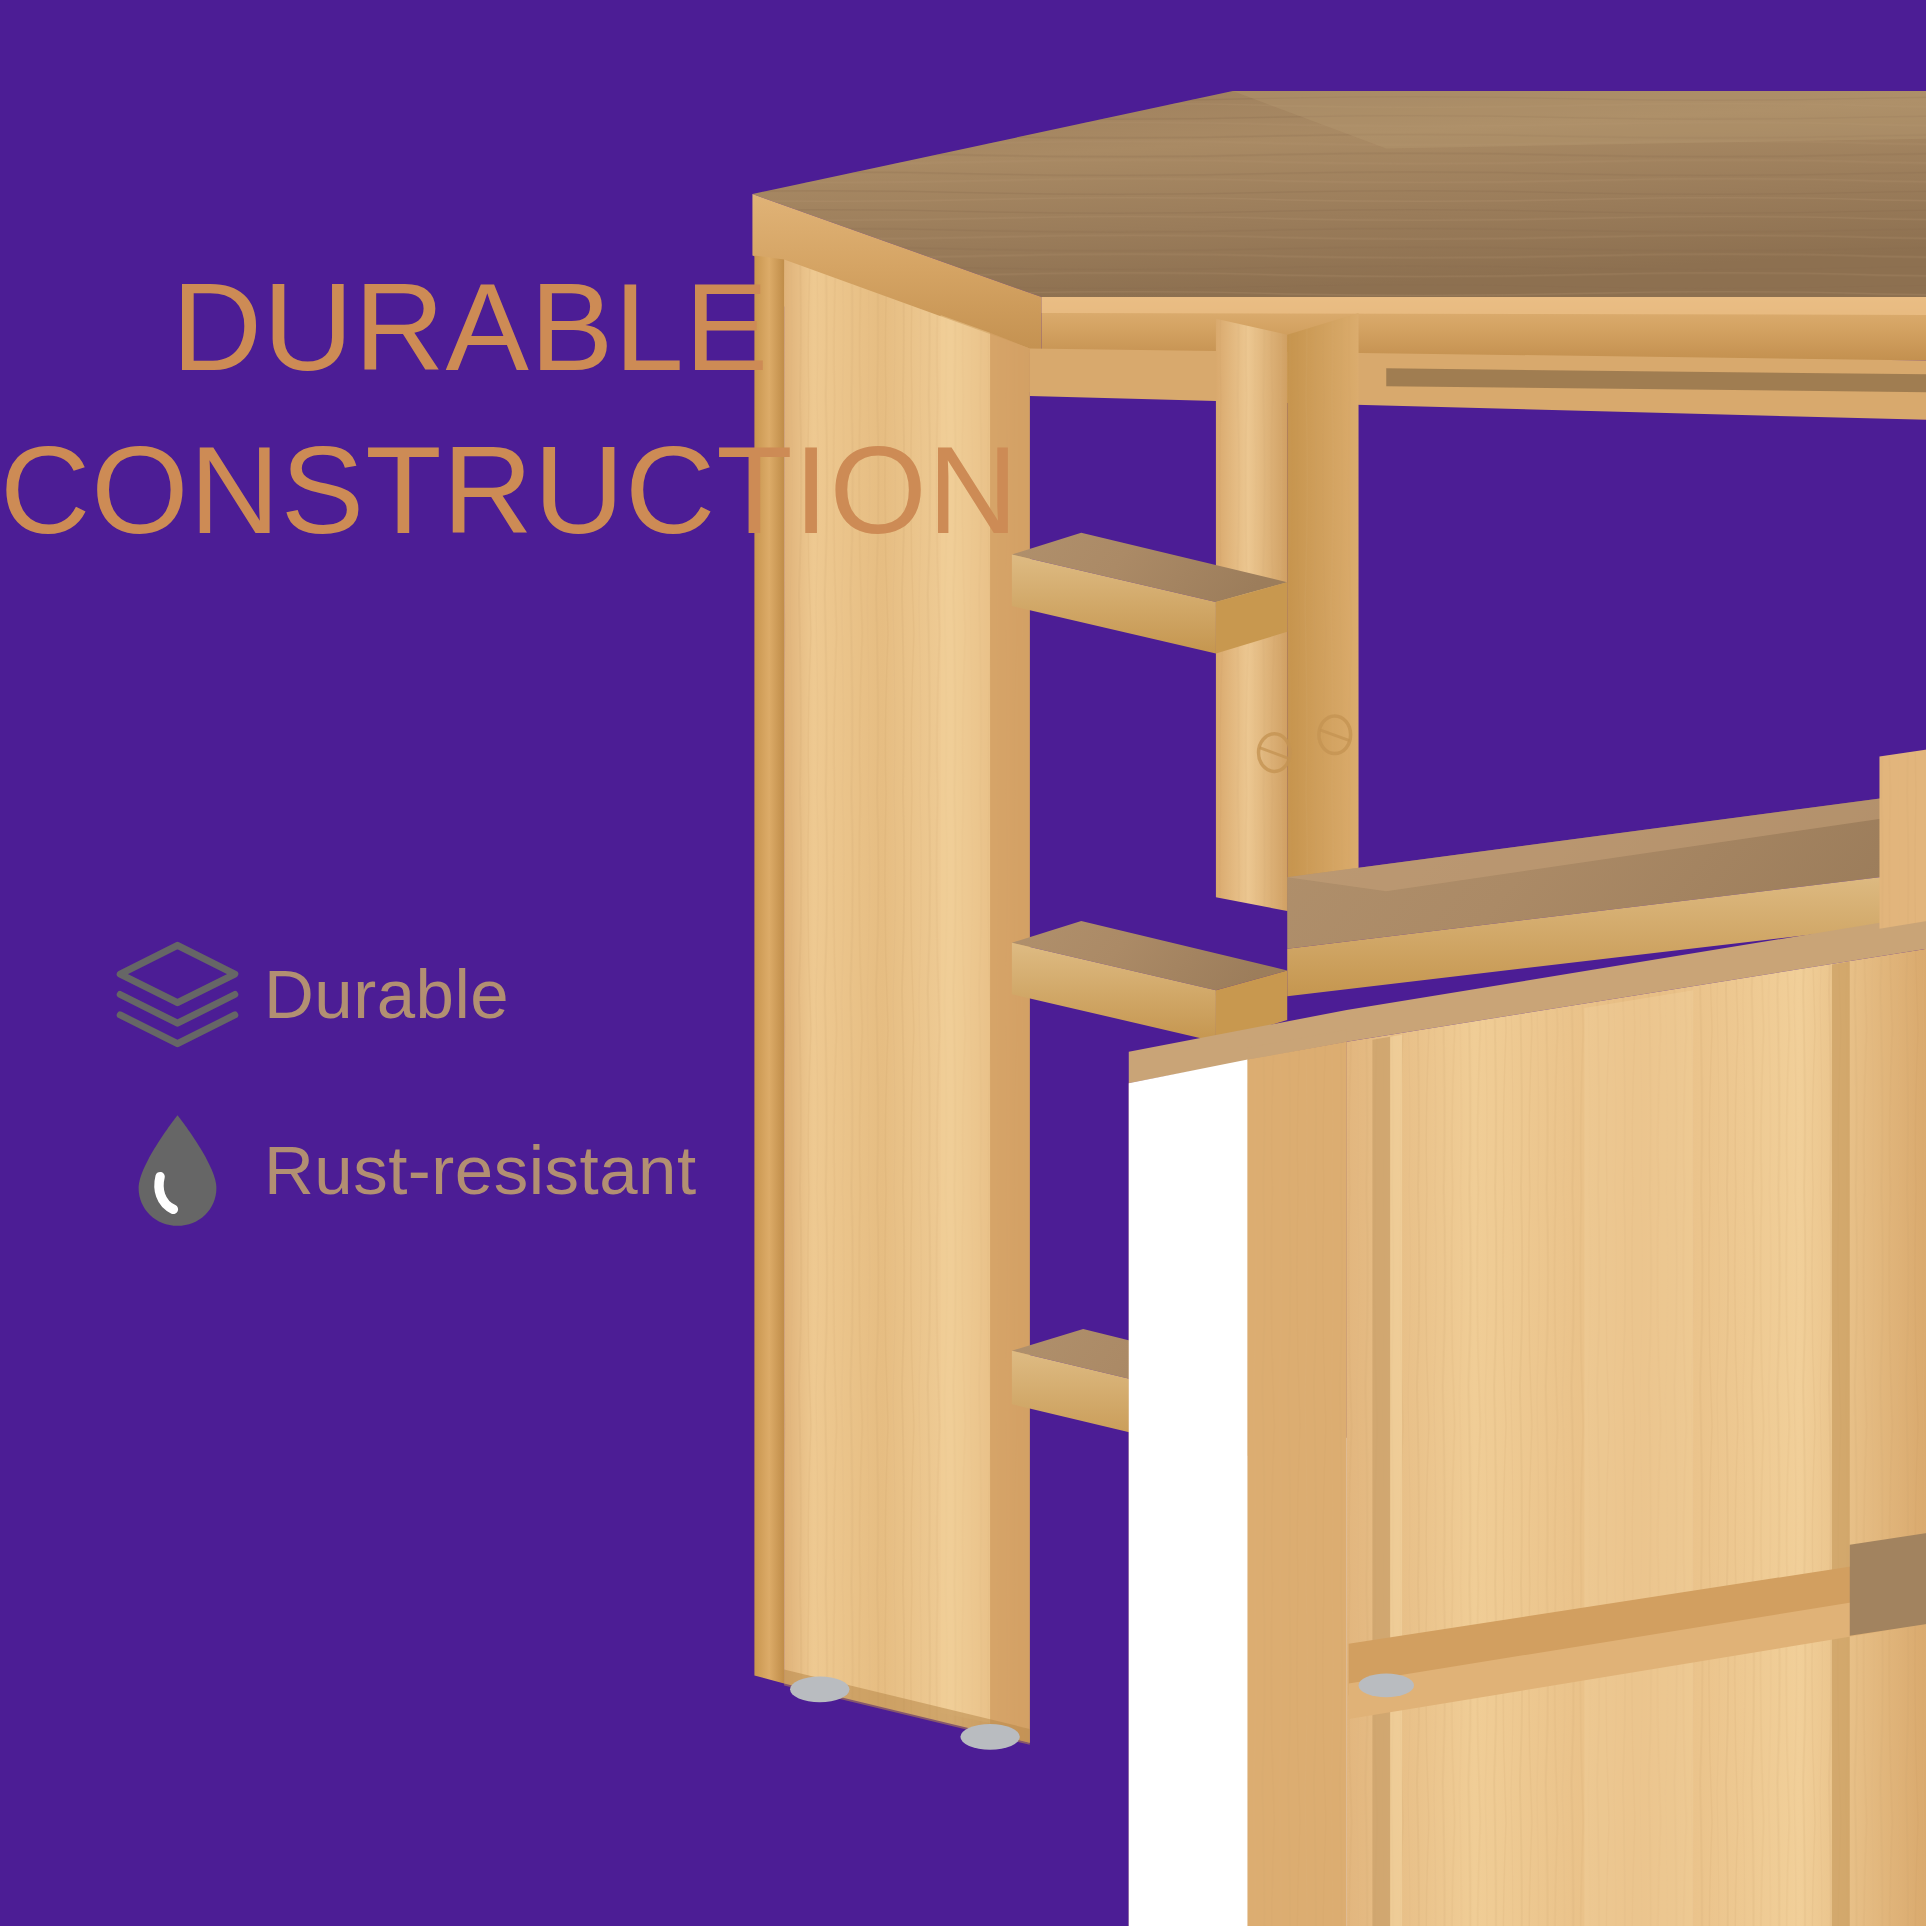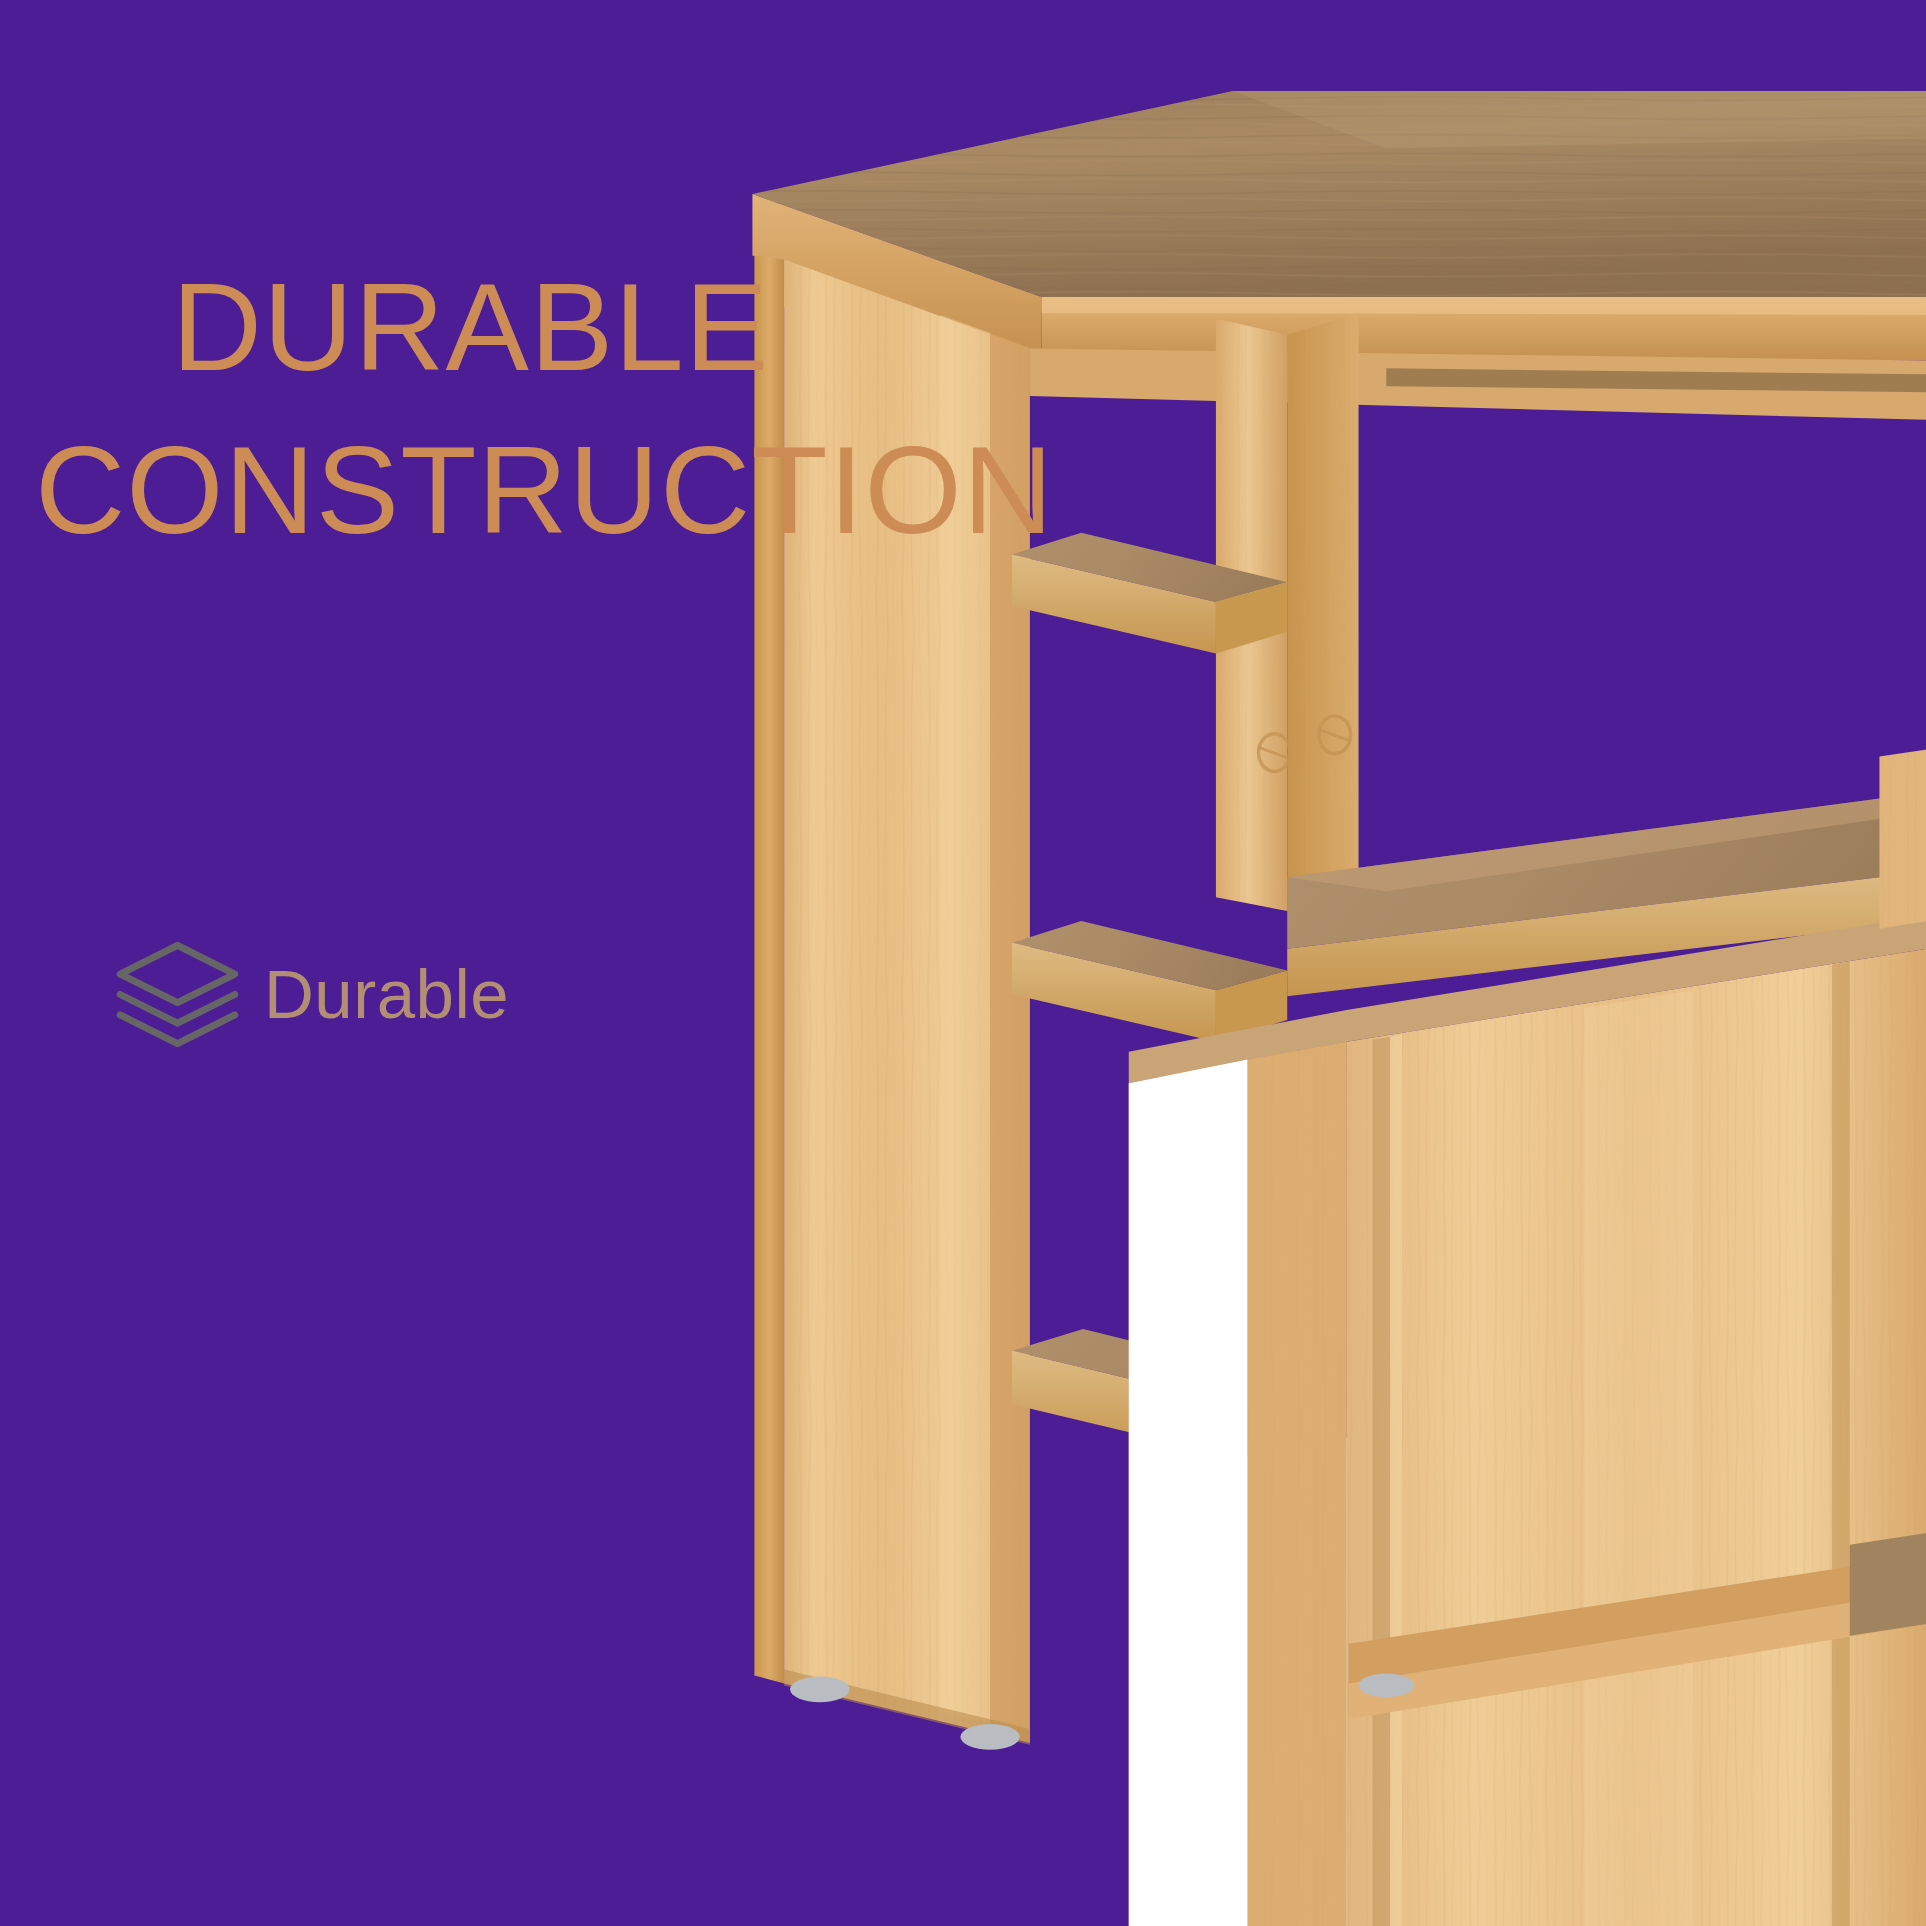--- a/index.html
+++ b/index.html
@@ -13,21 +13,21 @@
     position:absolute; left:0px; top:246px; width:941px;
     text-align:center;
     color:#cd8b55;
     font-size:125px;
     line-height:1.30;
     letter-spacing:1px;
     font-weight:400;
     white-space:nowrap;
   }
   .headline .l1 { display:block; }
-  .headline .l2 { display:block;margin-left:35px; }
+  .headline .l2 { display:block; }
 
   .features { position:absolute; left:103px; top:906px; width:822px; }
   .feature-row { position:relative; height:176px; display:flex; align-items:center; }
   .feature-icon { width:149px; height:149px; flex:0 0 149px; display:flex; align-items:center; justify-content:center; }
   .feature-label {
     color:#b28f72; font-size:69px; font-weight:400; letter-spacing:0.5px;
     margin-left:12px; white-space:nowrap;
   }
 
   
@@ -213,17 +213,26 @@
         <svg width="131" height="131" viewBox="0 0 64 64" xmlns="http://www.w3.org/2000/svg">
           <polygon points="32,8 60,22 32,36 4,22" fill="none" stroke="#666666" stroke-width="3.4" stroke-linejoin="round"></polygon>
           <polyline points="4,32 32,46 60,32" fill="none" stroke="#666666" stroke-width="3.4" stroke-linejoin="round" stroke-linecap="round"></polyline>
           <polyline points="4,42 32,56 60,42" fill="none" stroke="#666666" stroke-width="3.4" stroke-linejoin="round" stroke-linecap="round"></polyline>
         </svg>
       </span>
       <span class="feature-label">Durable</span>
     </div>
 
 
+    <div class="feature-row">
+      <span class="feature-icon">
+        <svg width="131" height="131" viewBox="0 0 64 64" xmlns="http://www.w3.org/2000/svg">
+          <path d="M32 5 C32 5 51 29 51 40.5 C51 51 42.5 59 32 59 C21.5 59 13 51 13 40.5 C13 29 32 5 32 5 Z" fill="#666666"></path>
+          <path d="M23.5 35 C22 41 23.5 48 30 51" fill="none" stroke="#ffffff" stroke-width="4.6" stroke-linecap="round"></path>
+        </svg>
+      </span>
+      <span class="feature-label">Rust-resistant</span>
+    </div>
 
   </div>
 
 </div>
 
 
 </body></html>

